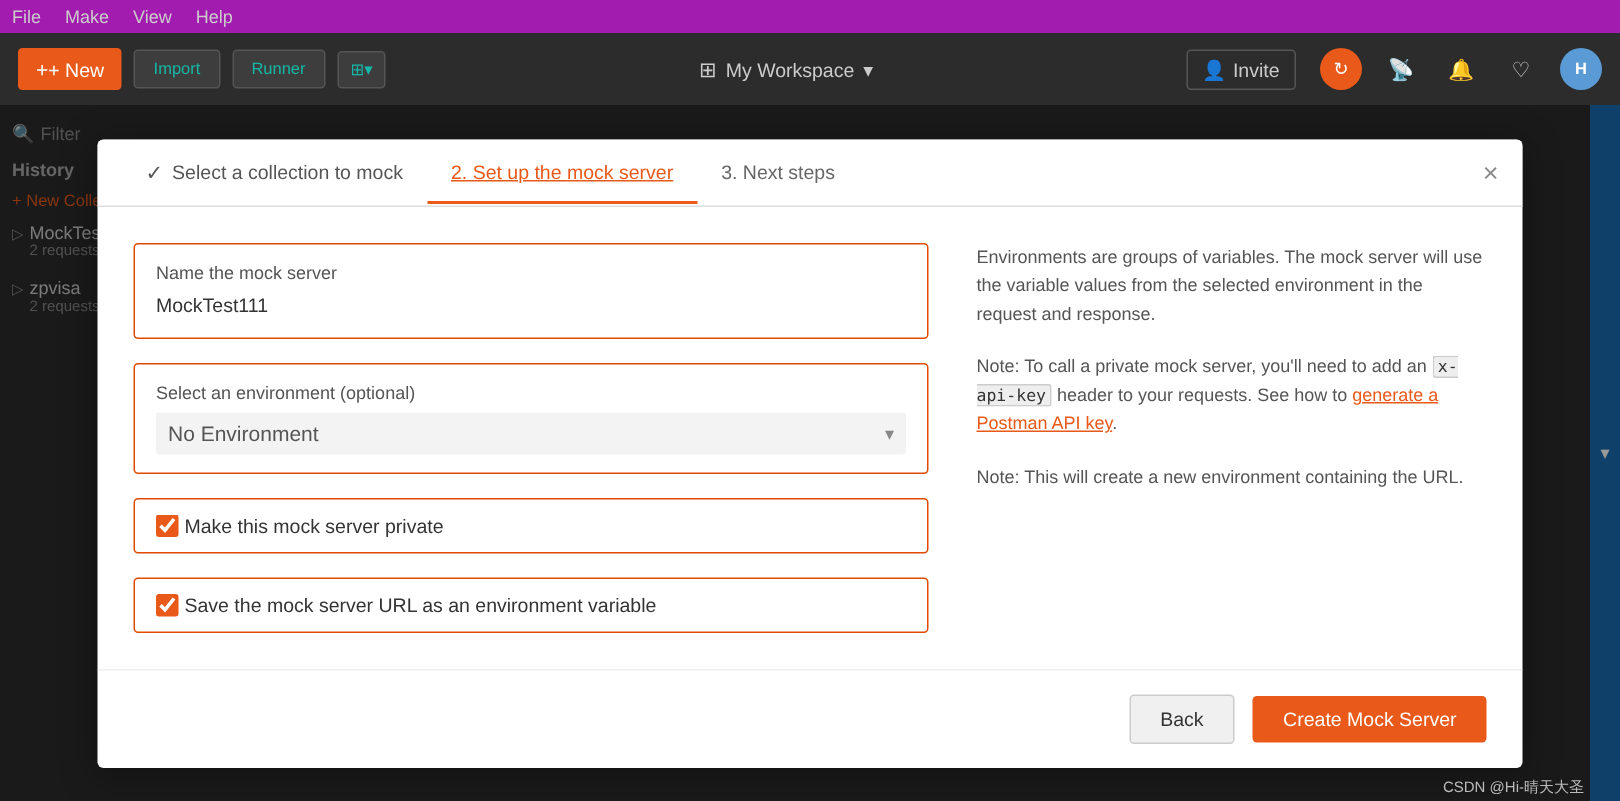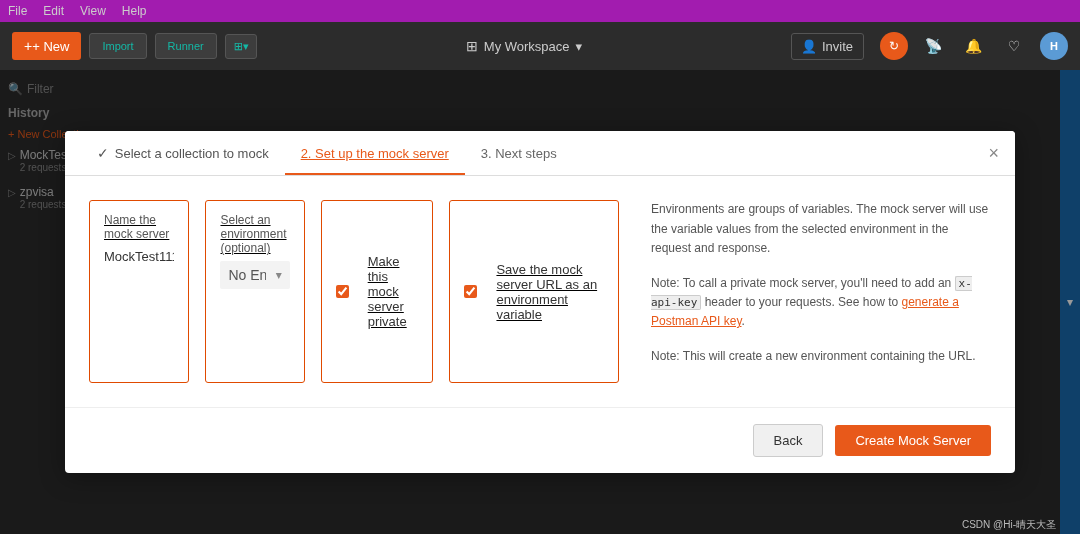--- a/index.html
+++ b/index.html
@@ -219,23 +219,22 @@
 
     
     .modal-body {
       display: flex;
       padding: 24px;
       gap: 32px;
     }
     .modal-left {
       flex: 1;
       display: flex;
-      flex-direction: row;
+      flex-direction: column;
       gap: 16px;
-      text-decoration: underline;
     }
     .modal-right {
       width: 340px;
       flex-shrink: 0;
       font-size: 12px;
       color: #555;
       line-height: 1.6;
     }
 
     
@@ -282,21 +281,21 @@
       pointer-events: none;
     }
 
     
     .checkbox-group {
       border: 1.5px solid #e04a00;
       border-radius: 3px;
       padding: 10px 14px;
       display: flex;
       align-items: center;
-      gap: 19px;
+      gap: 4px;
     }
     .checkbox-group input[type="checkbox"] {
       accent-color: #e8591a;
       width: 15px;
       height: 15px;
       cursor: pointer;
     }
     .checkbox-label {
       font-size: 13px;
       color: #333;
@@ -361,21 +360,21 @@
       right: 24px;
       font-size: 10px;
       color: #bbb;
     }
   </style>
 </head>
 <body>
 
 <div class="menu-bar">
   <span>File</span>
-  <span>Edit</span>
+  <span>Make</span>
   <span>View</span>
   <span>Help</span>
 </div>
 
 <div class="toolbar">
   <button class="btn-new">
     <span class="plus">+</span>
     <span style="margin-left:-4px;text-align:center;">+ New</span>
   </button>
   <button class="btn-toolbar">Import</button>

